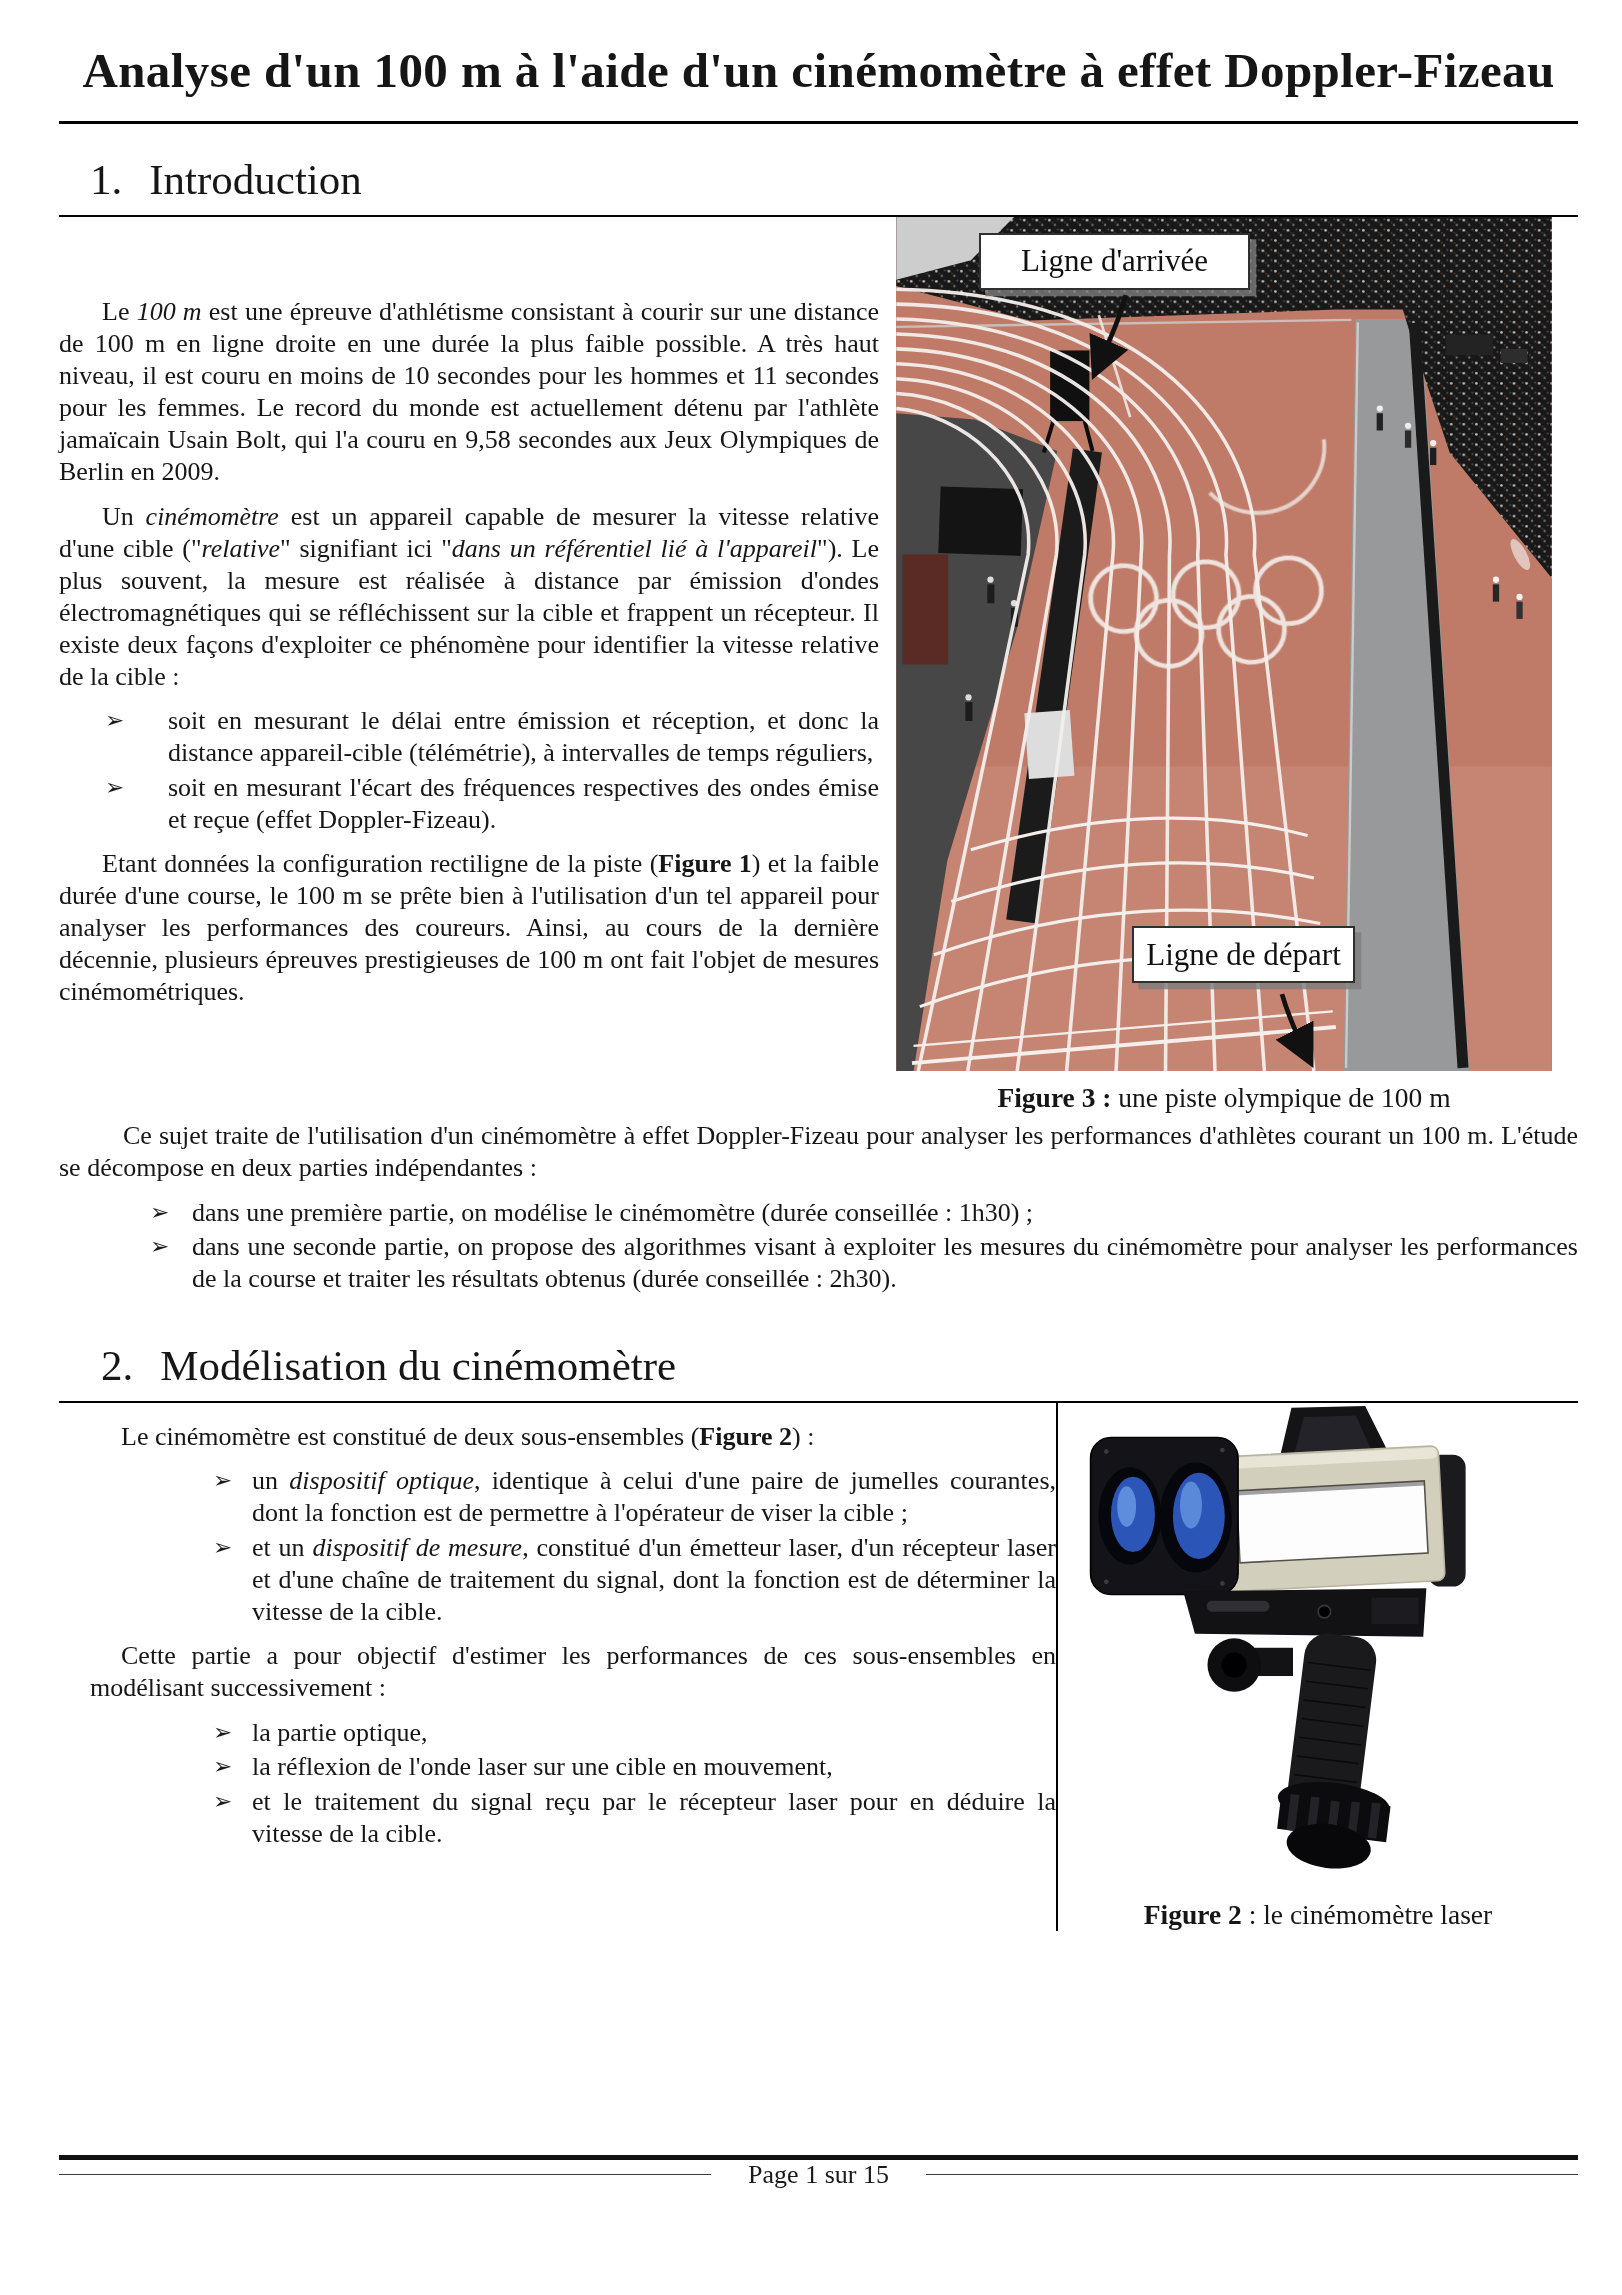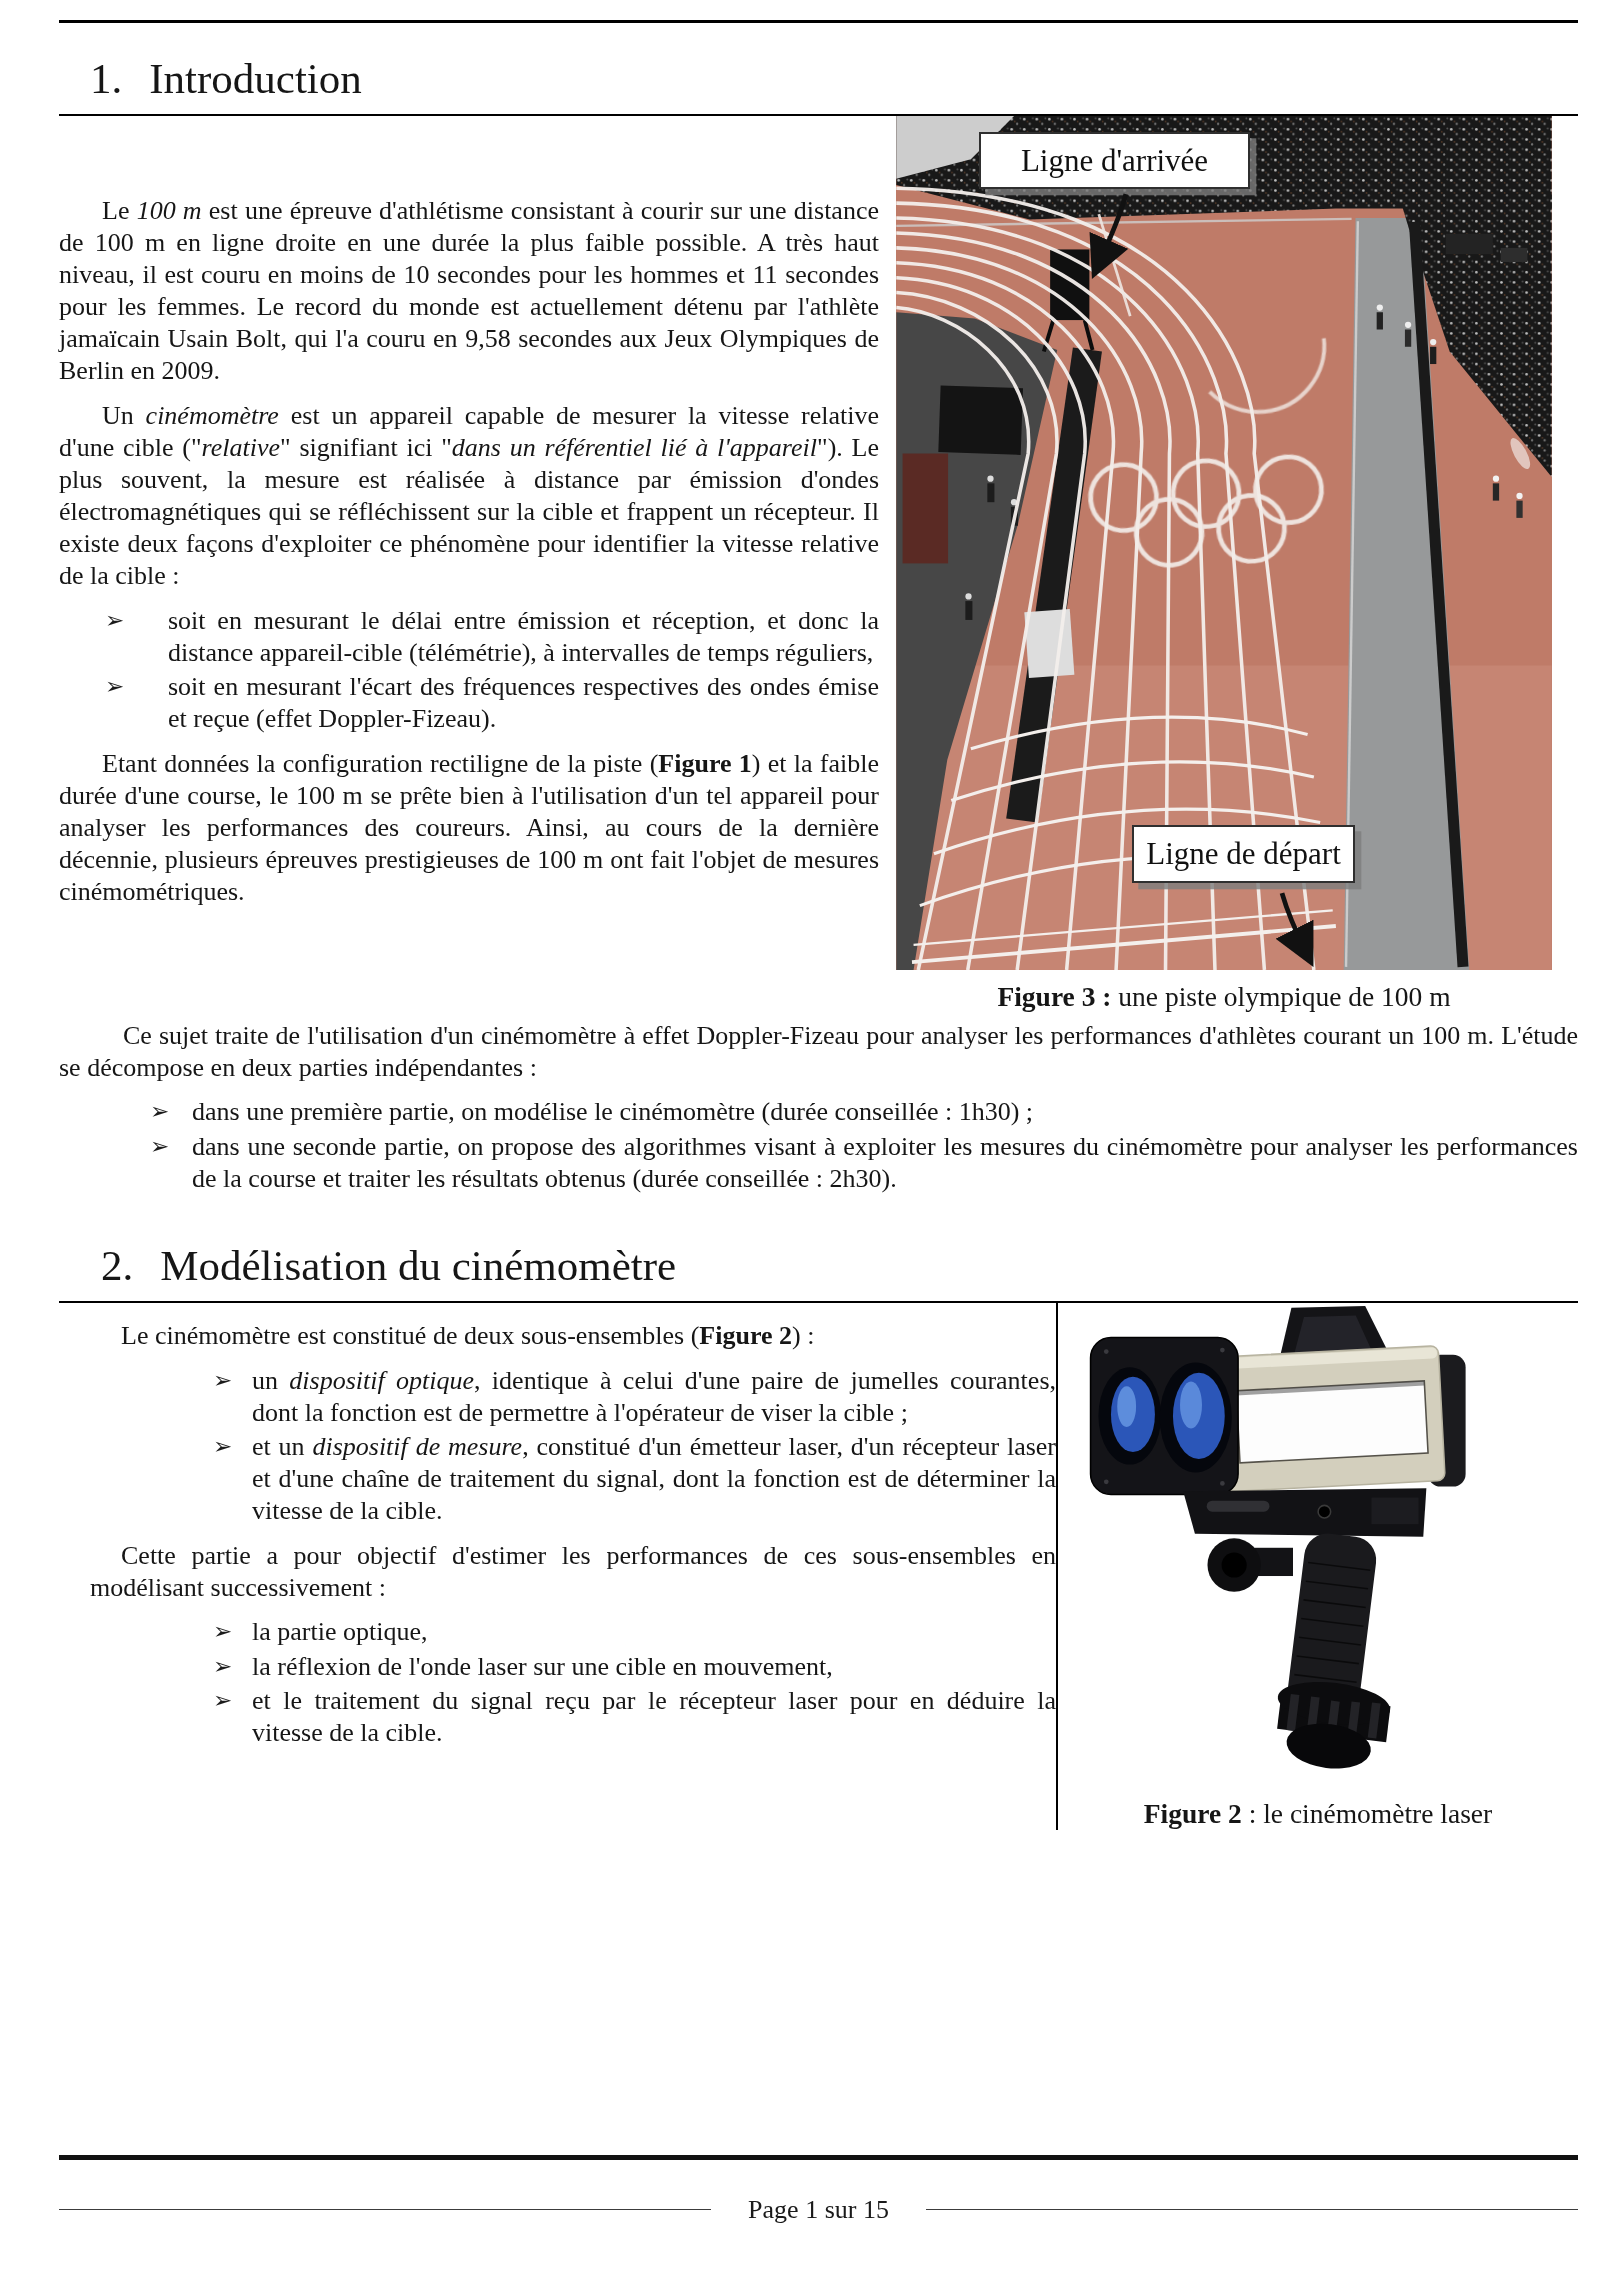--- a/index.html
+++ b/index.html
@@ -49,29 +49,30 @@
   .row2 { display:flex; align-items:stretch; margin-top:0; }
   .col-text2 { width:997px; padding-left:31px; padding-top:17.3px; }
   .col-text2 .para { text-indent:31px; }
   .fig2cell { flex:1; border-left:2.4px solid #000; padding-top:3px; }
   .fig2 { width:100%; text-align:center; }
   .cap2 { margin-top:17.3px; text-align:center; }
 
   
   .footer { position:absolute; left:59px; right:45px; top:2155px; }
   .foot-rule { height:4.7px; background:#111; }
-  .pagebar { display:flex; align-items:center; margin-top:35px; gap:37px; }
+  .pagebar { display:flex; align-items:center; gap:37px; }
   .pline { flex:1; height:1.6px; background:#3c3c3c; }
   .pagenum { font-size:26px; color:#1a1a1a; white-space:nowrap; }
 </style>
 </head>
 <body>
 
 <div class="page">
 
+  <h1 class="doc-title">Analyse d'un 100 m à l'aide d'un cinémomètre à effet Doppler-Fizeau</h1>
   <div class="rule rule-title"></div>
 
   <div class="sec-head">
     <span class="sec-num">1.</span><span class="sec-name">Introduction</span>
   </div>
   <div class="rule rule-sec"></div>
 
   <div class="row1">
     <div class="col-text">
       <p class="para"><span>Le </span><span style="font-style: italic;">100 m</span><span> est une épreuve d'athlétisme consistant à courir sur une distance de 100 m en ligne droite en une durée la plus faible possible. A très haut niveau, il est couru en moins de 10 secondes pour les hommes et 11 secondes pour les femmes. Le record du monde est actuellement détenu par l'athlète jamaïcain Usain Bolt, qui l'a couru en 9,58 secondes aux Jeux Olympiques de Berlin en 2009.</span></p>

